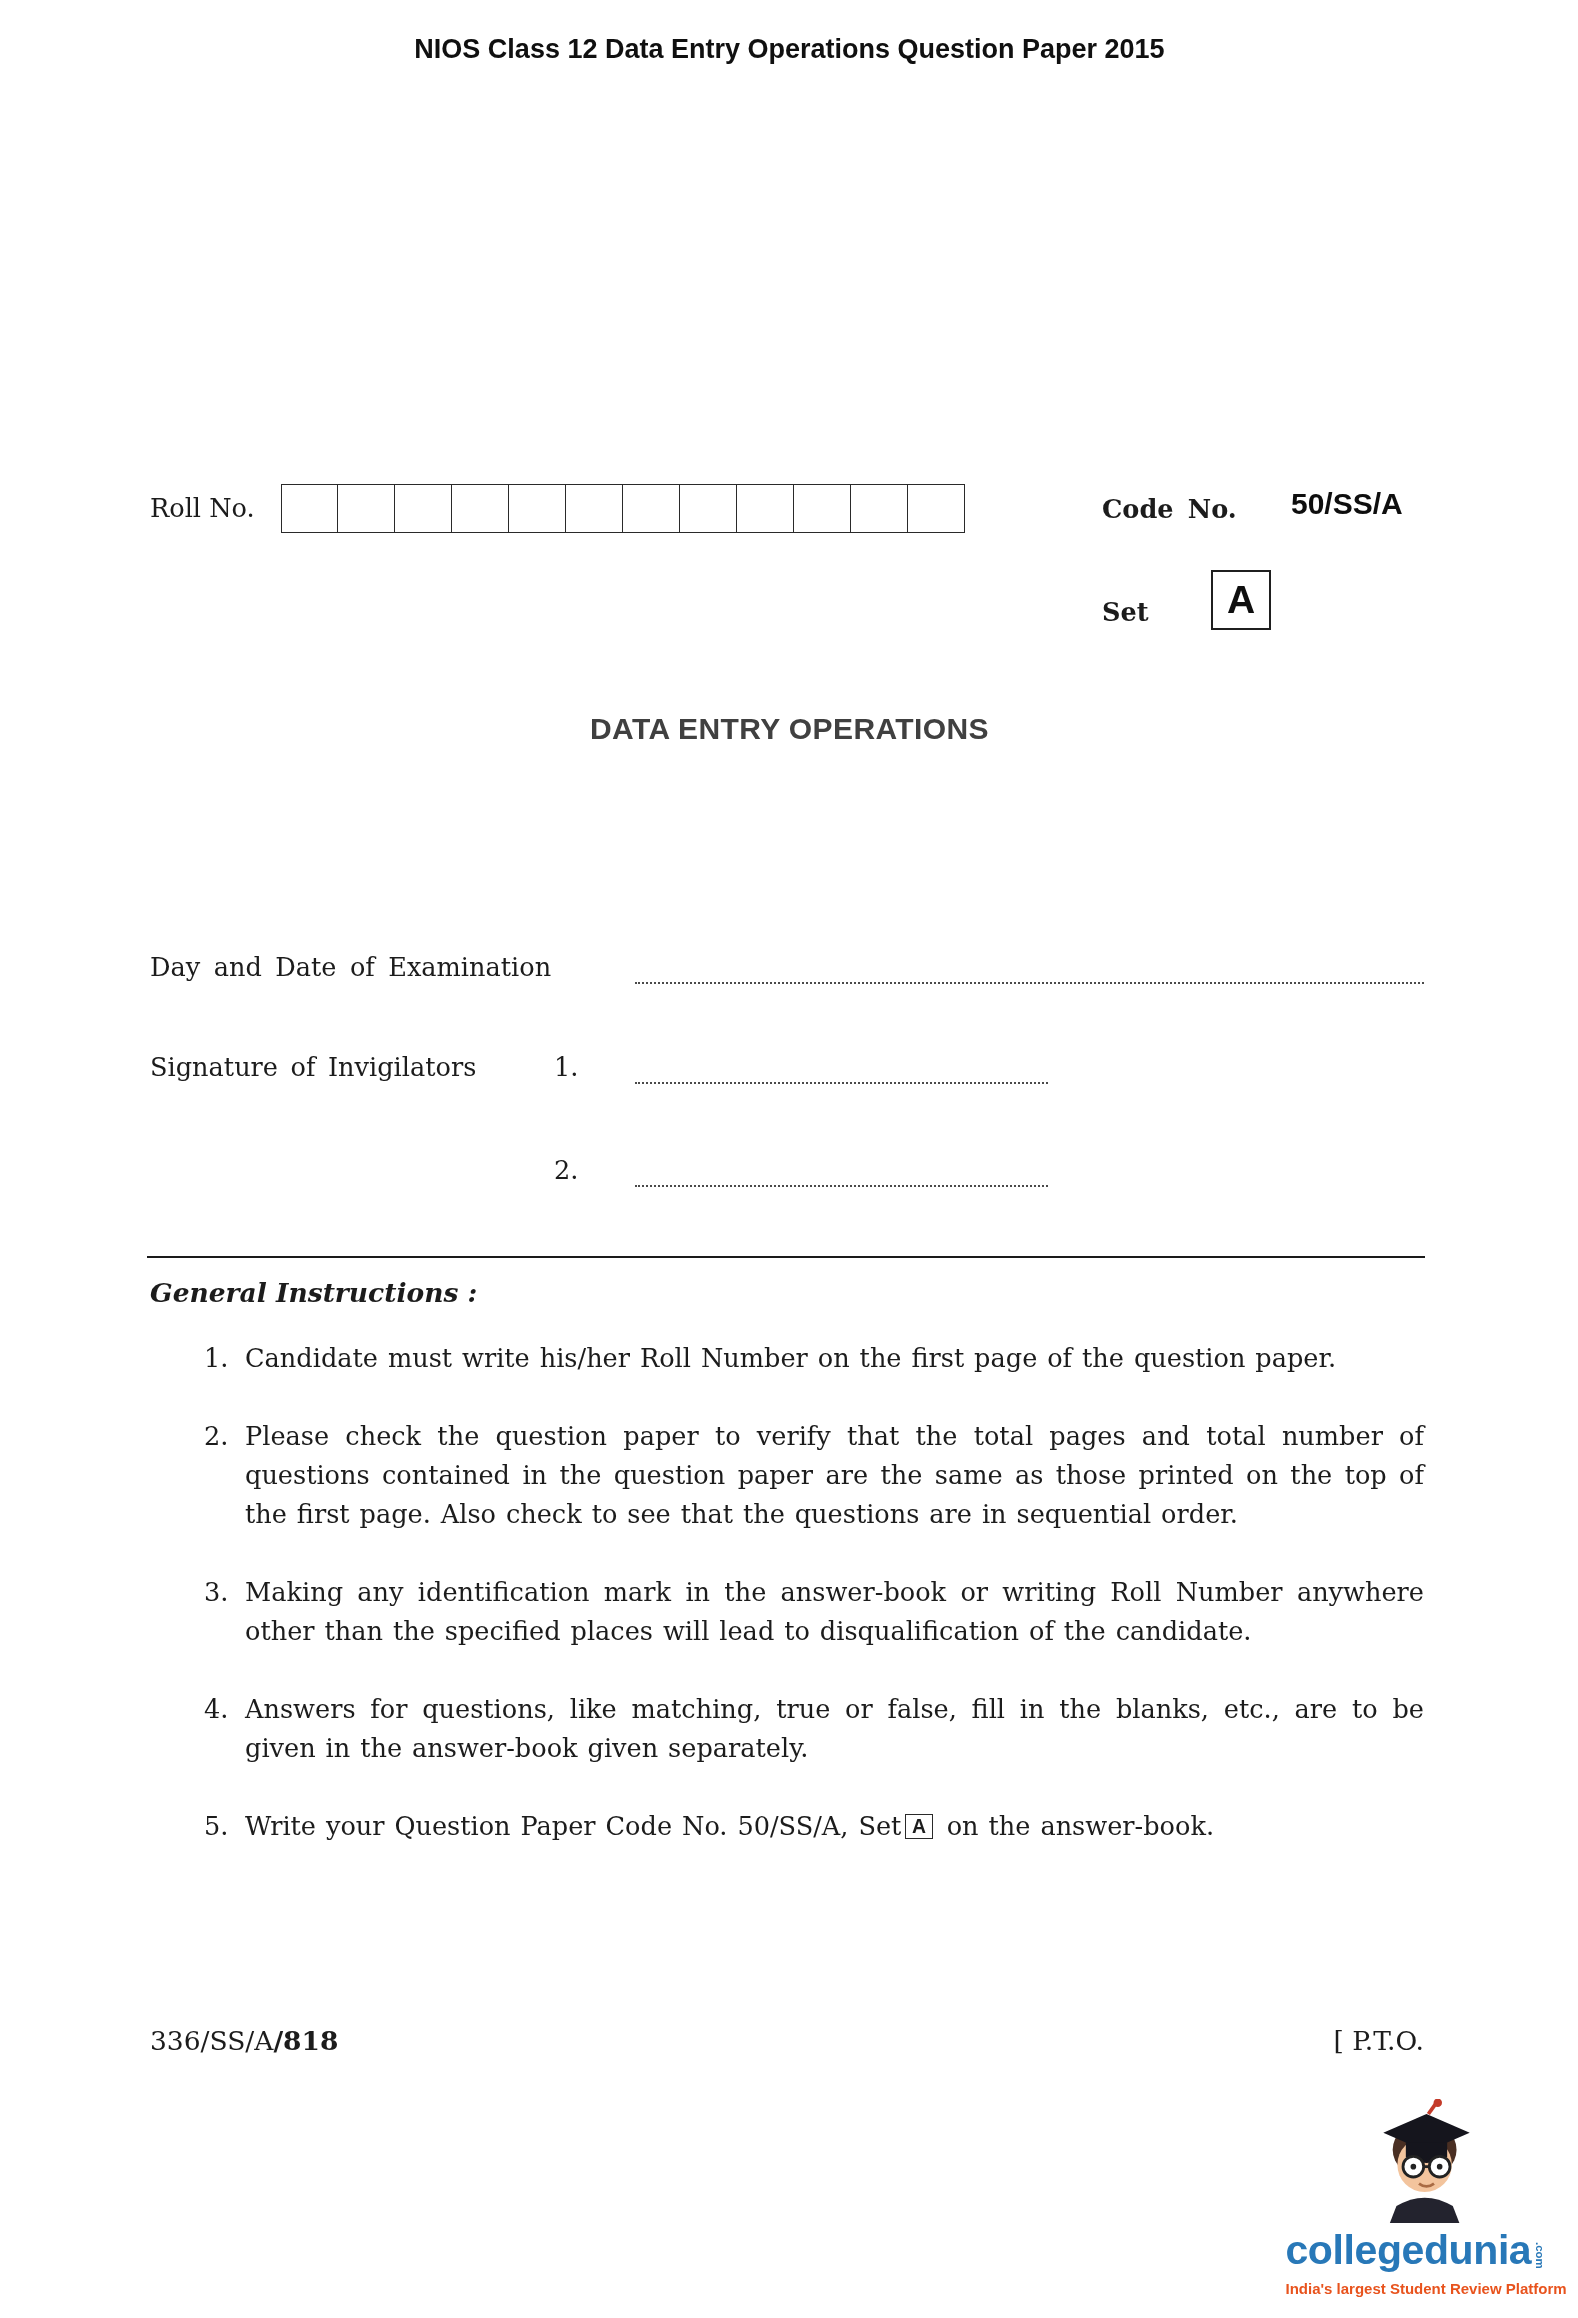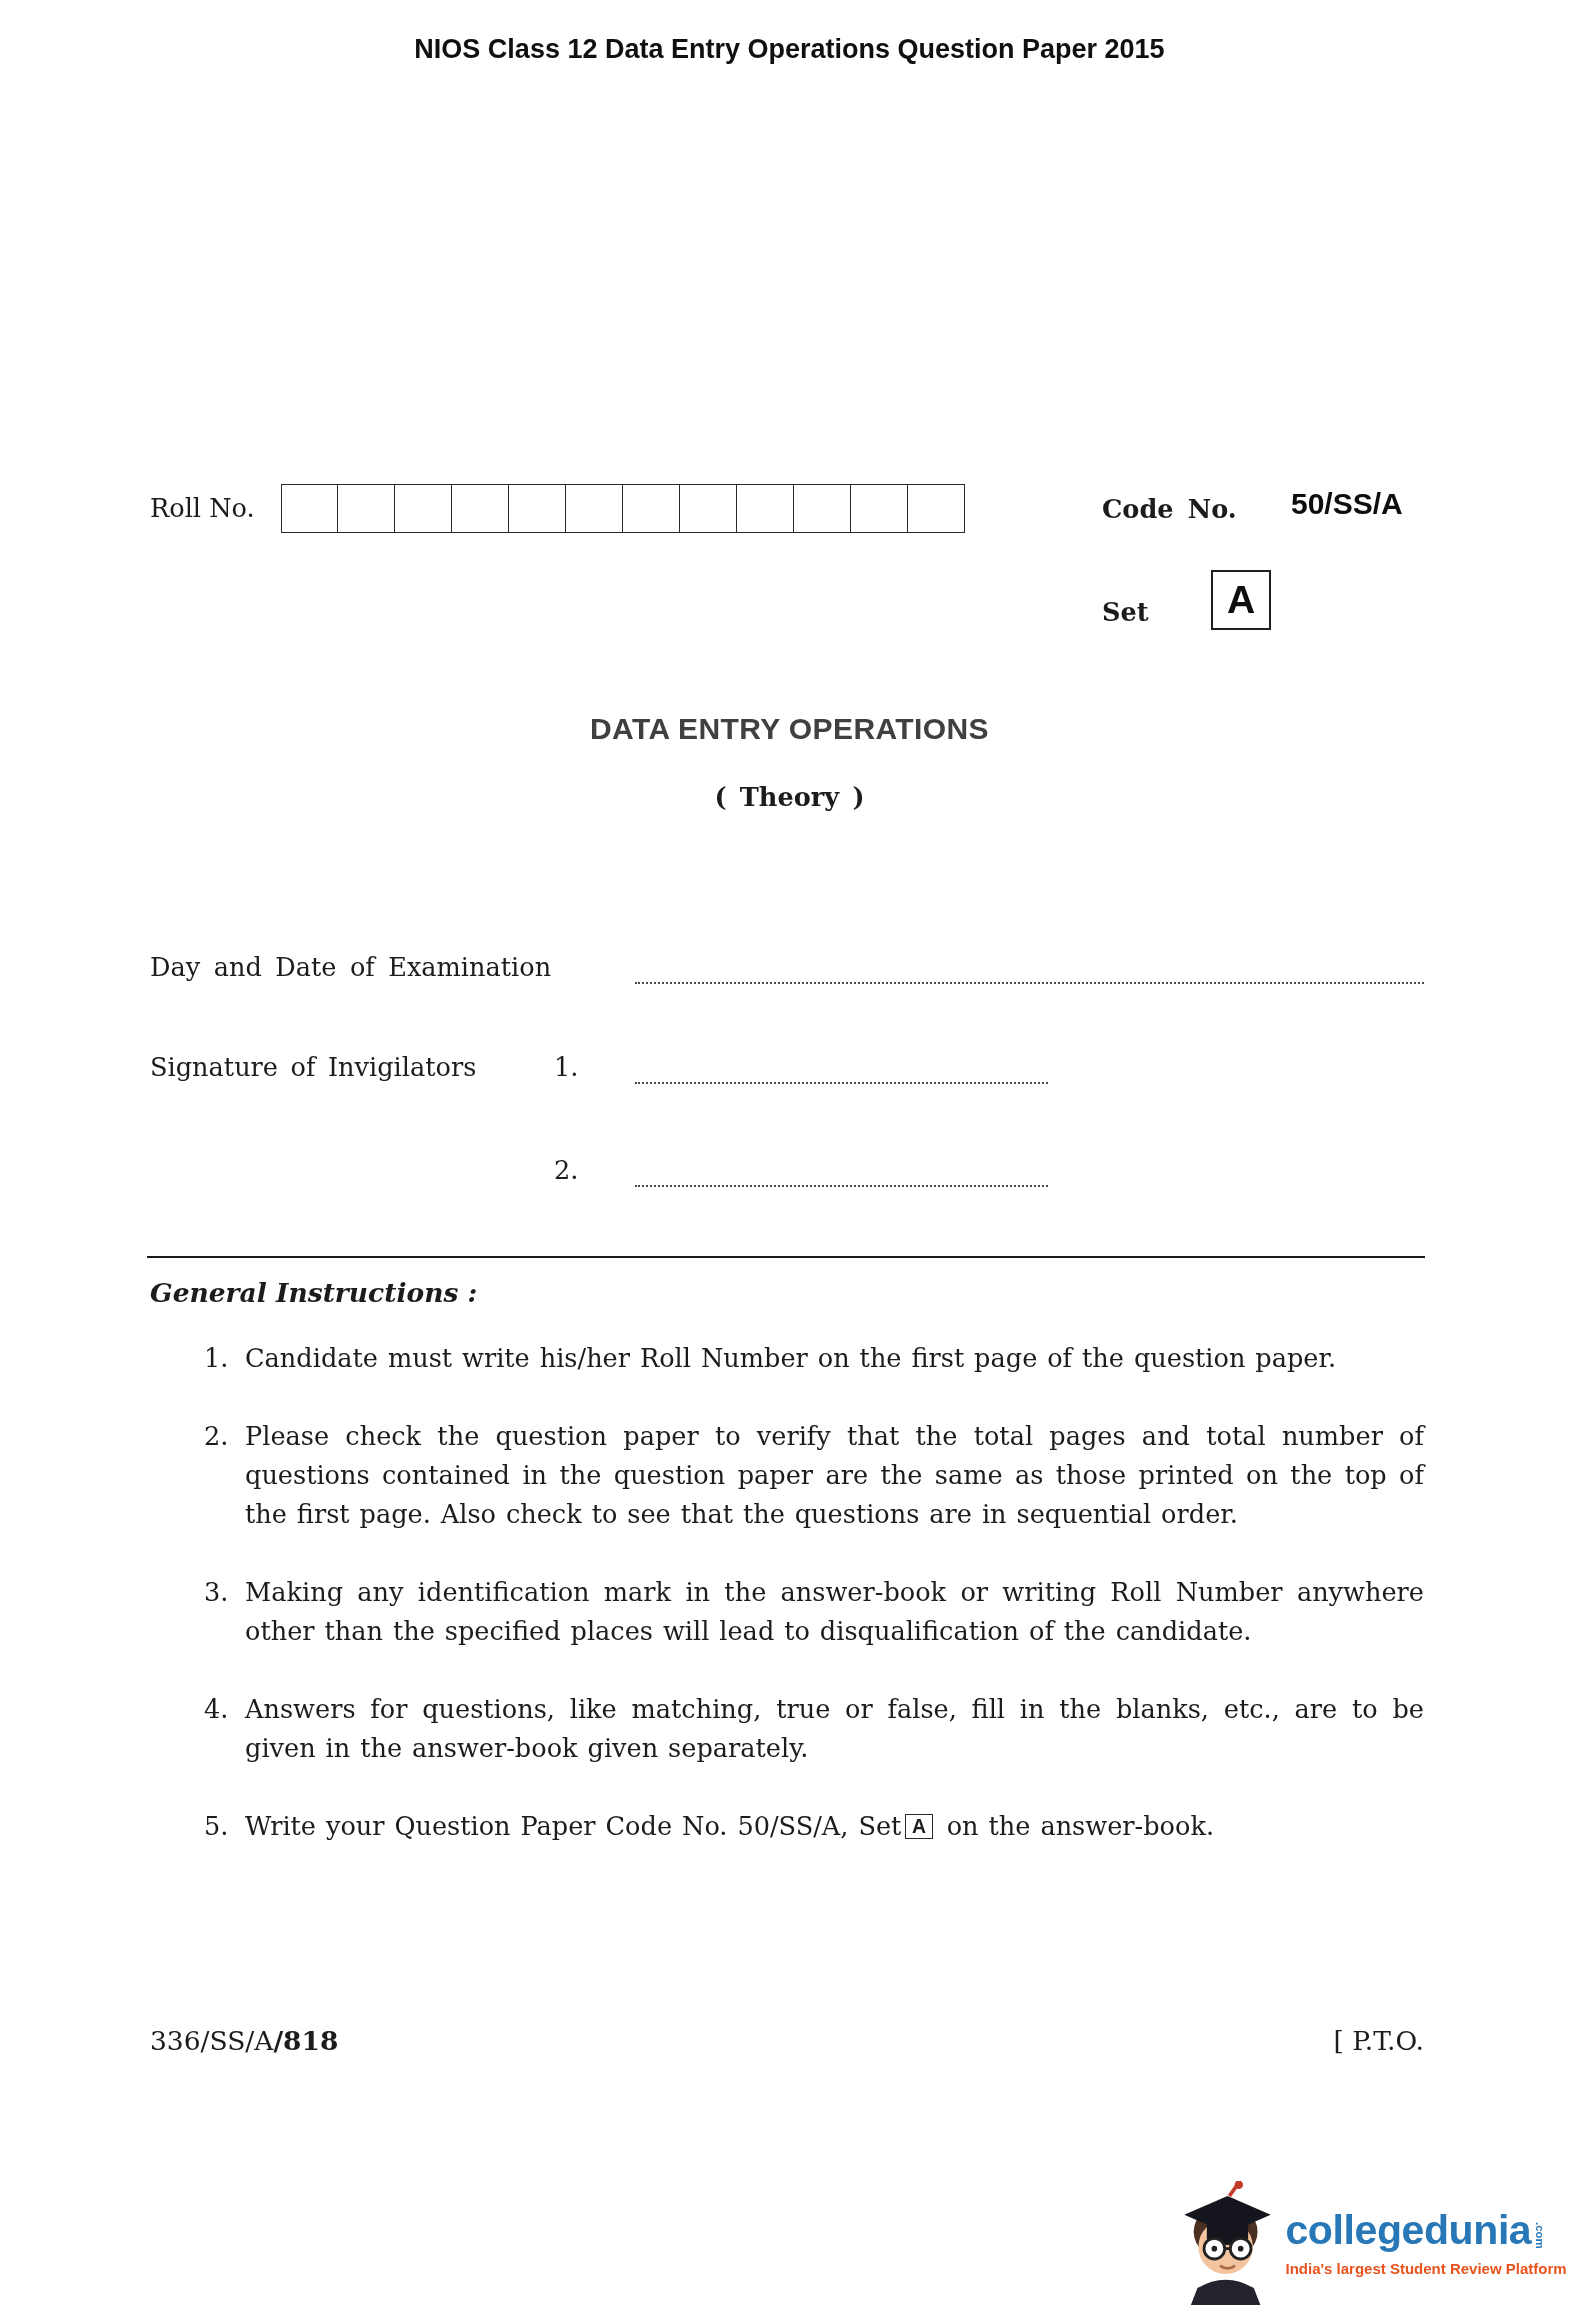--- a/index.html
+++ b/index.html
@@ -96,22 +96,22 @@
     display: inline-block;
     border: 1.8px solid #2a2a2a;
     font-family: "Liberation Sans", sans-serif;
     font-weight: bold; font-size: 19.4px; line-height: 23px;
     padding: 0 6.2px; margin: 0 3.5px; vertical-align: 1.8px;
   }
   .footer-left { position: absolute; top: 2025px; left: 150px; font-size: 26.5px; }
   .footer-left .bold { font-weight: bold; }
   .footer-right { position: absolute; top: 2025px; right: 155px; font-size: 26.5px; }
   .logo {
-    position: absolute; right: 12.4px; bottom: 11px;
-    display: flex; align-items: center; gap: 1px;
+    position: absolute; right: 12.4px; bottom: 17px;
+    display: flex; align-items: center; gap: 1px; flex-direction: column;
   }
   .logo-textcol { display: flex; flex-direction: column; padding-bottom: 5.3px; }
   .logo-brand-row { display: flex; align-items: flex-end; }
   .logo-brand {
     font-family: "Liberation Sans", sans-serif;
     font-weight: bold; font-size: 41px; color: #2878b8; letter-spacing: -0.4px;
   }
   .logo-tld {
     font-family: "Liberation Sans", sans-serif;
     font-size: 11.5px; color: #2878b8; font-weight: bold;
@@ -146,21 +146,20 @@
     <div class="roll-cell"></div>
   </div>
 
   <span class="code-label">Code No.</span>
   <span class="code-value">50/SS/A</span>
 
   <span class="set-label">Set</span>
   <div class="set-box">A</div>
 
   <div class="paper-title">DATA ENTRY OPERATIONS</div>
-  <div class="paper-subtitle">( Theory )</div>
 
   <span class="daydate-label">Day and Date of Examination</span>
   <span class="dots dots-daydate"></span>
 
   <span class="sig-label">Signature of Invigilators</span>
   <span class="sig-num-1">1.</span>
   <span class="dots dots-sig1"></span>
   <span class="sig-num-2">2.</span>
   <span class="dots dots-sig2"></span>
 

